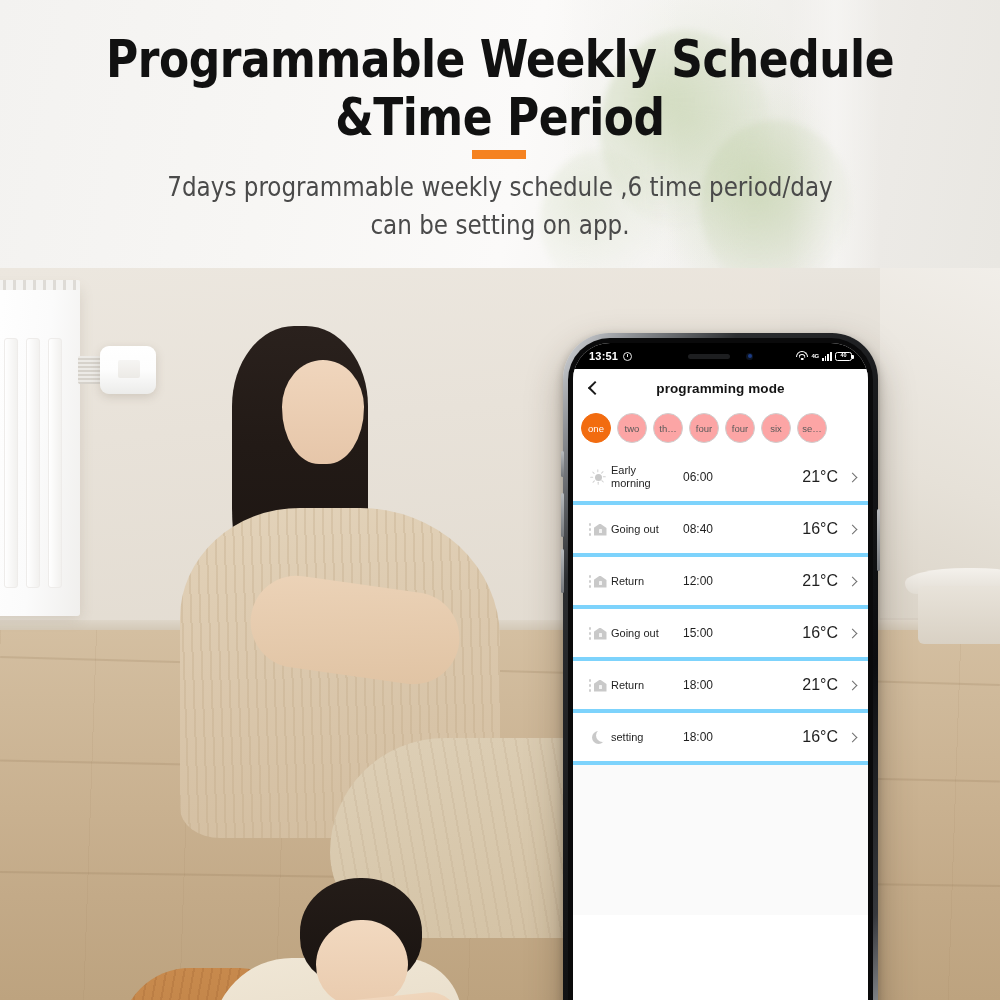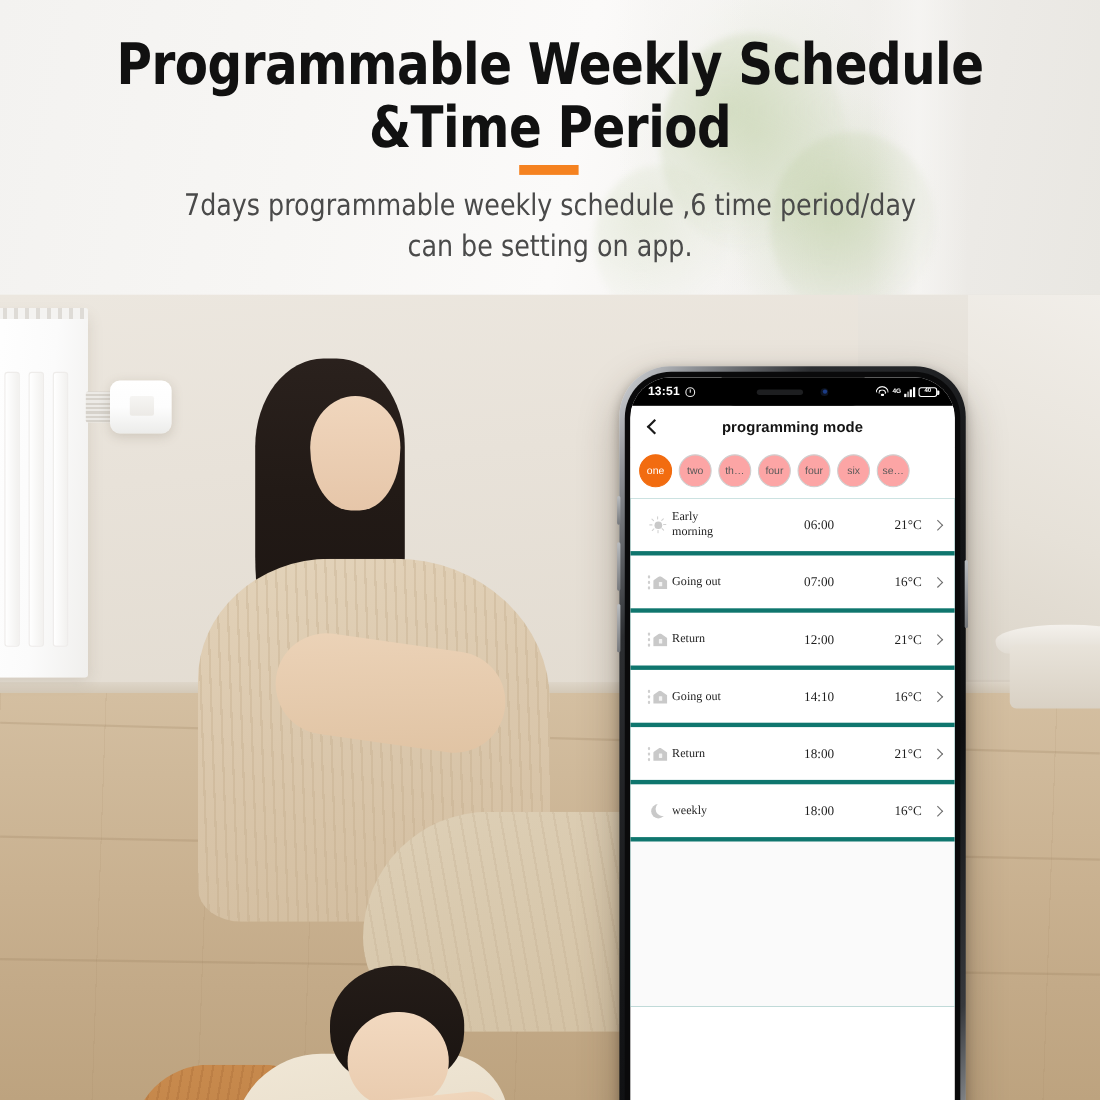--- a/index.html
+++ b/index.html
@@ -306,37 +306,37 @@
   .day {
     width:30px; height:30px; border-radius:50%;
     border:1px solid #cfcfcf; background:#fca5a5;
     display:flex; align-items:center; justify-content:center;
     font-size:9.5px; color:#5a5a5a;
     flex:0 0 auto; cursor:pointer;
   }
   .day.active { background:#F26C10; border-color:#F26C10; color:#ffffff; }
 
   
-  .list { background:#0f766e;font-family:Liberation Serif, serif; }
+  .list { background:#7dd3fc; }
   .row {
     display:flex; align-items:center;
     height:48px; background:#ffffff;
     margin-bottom:4px; padding:0 12px 0 12px;
     cursor:pointer;
   }
   .row .ico { width:26px; flex:0 0 26px; display:flex; align-items:center; justify-content:center; }
   .row .lbl {
     flex:0 0 72px; font-size:11px; color:#1f1f1f; line-height:13px;
     white-space:pre-line;
   }
   .row .time {
-    flex:0 0 62px; font-size:12px; color:#1f1f1f;margin-left:48px;
+    flex:0 0 62px; font-size:12px; color:#1f1f1f;
   }
   .row .temp {
-    margin-left:auto; font-size:12px; color:#1f1f1f;
+    margin-left:auto; font-size:16px; color:#1f1f1f;
   }
   .row .chev {
     width:7px; height:7px; margin-left:11px; flex:0 0 7px;
     border-right:1.6px solid #6e6e6e; border-top:1.6px solid #6e6e6e;
     transform:rotate(45deg);
   }
   .list-tail { height:150px; background:#fafafa; }
 
   
   .sun { position:relative; width:15px; height:15px; }
@@ -490,21 +490,21 @@
           <span class="ico">
             <span class="house">
               <span class="house-line" style="top:1px;height:3px;"></span>
               <span class="house-line" style="top:6px;height:3px;"></span>
               <span class="house-line" style="top:11px;height:3px;"></span>
               <span class="house-body"></span>
               <span class="house-win"></span>
             </span>
           </span>
           <span class="lbl">Going out</span>
-          <span class="time">07:00</span>
+          <span class="time">08:40</span>
           <span class="temp">16°C</span>
           <span class="chev"></span>
         </div>
 
         <div class="row">
           <span class="ico">
             <span class="house">
               <span class="house-line" style="top:1px;height:3px;"></span>
               <span class="house-line" style="top:6px;height:3px;"></span>
               <span class="house-line" style="top:11px;height:3px;"></span>
@@ -522,21 +522,21 @@
           <span class="ico">
             <span class="house">
               <span class="house-line" style="top:1px;height:3px;"></span>
               <span class="house-line" style="top:6px;height:3px;"></span>
               <span class="house-line" style="top:11px;height:3px;"></span>
               <span class="house-body"></span>
               <span class="house-win"></span>
             </span>
           </span>
           <span class="lbl">Going out</span>
-          <span class="time">14:10</span>
+          <span class="time">15:00</span>
           <span class="temp">16°C</span>
           <span class="chev"></span>
         </div>
 
         <div class="row">
           <span class="ico">
             <span class="house">
               <span class="house-line" style="top:1px;height:3px;"></span>
               <span class="house-line" style="top:6px;height:3px;"></span>
               <span class="house-line" style="top:11px;height:3px;"></span>
@@ -550,21 +550,21 @@
           <span class="chev"></span>
         </div>
 
         <div class="row">
           <span class="ico">
             <span class="moon">
               <span class="moon-d"></span>
               <span class="moon-cut"></span>
             </span>
           </span>
-          <span class="lbl">weekly</span>
+          <span class="lbl">setting</span>
           <span class="time">18:00</span>
           <span class="temp">16°C</span>
           <span class="chev"></span>
         </div>
 
         <div class="list-tail"></div>
       </div>
 
     </div>
   </div>

